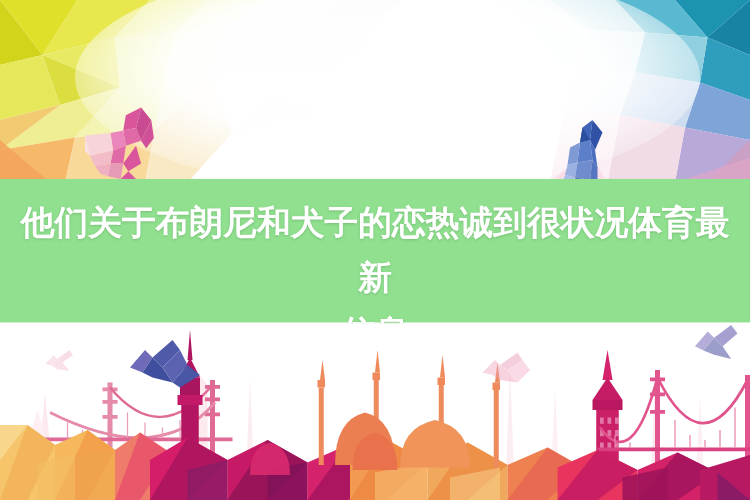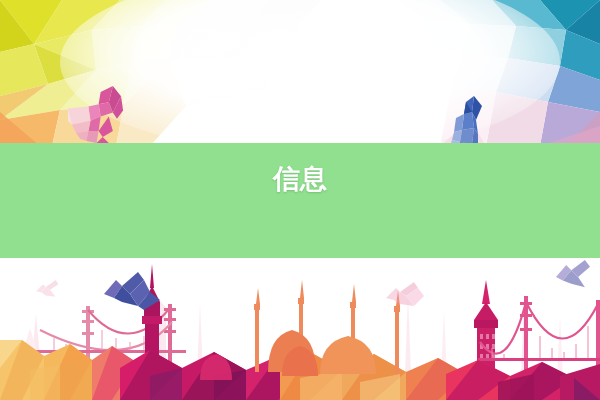--- a/index.html
+++ b/index.html
@@ -140,20 +140,21 @@
         <polygon points="12,46 24,48 20,56 14,54" fill="#4f70bd"></polygon>
         <polygon points="4,44 12,46 10,52 2,50" fill="#a9bde6"></polygon>
         <polygon points="18,6 24,16 16,18" fill="#2b4e9e"></polygon>
       </g>
     </svg>
   </div>
 
   <div id="title-band" style="top: 143px; height: 116px;">
     <div class="band-bg" style="background: rgb(144, 224, 143);"></div>
     <div id="title-text" style="color: rgb(255, 255, 255); font-size: 27px; padding-top: 14px;">
+      <div>他们关于布朗尼和犬子的恋热诚到很状况体育最新</div>
       <div>信息</div>
     </div>
   </div>
 
   <div id="bottom-scene" style="top: 258px; height: 142px;">
     <svg viewBox="0 0 600 142" preserveAspectRatio="none">
       <rect x="0" y="0" width="600" height="142" fill="#ffffff"></rect>
 
       <g opacity="0.22">
         <polygon points="30,120 36,56 42,120" fill="#f0a0b8"></polygon>

